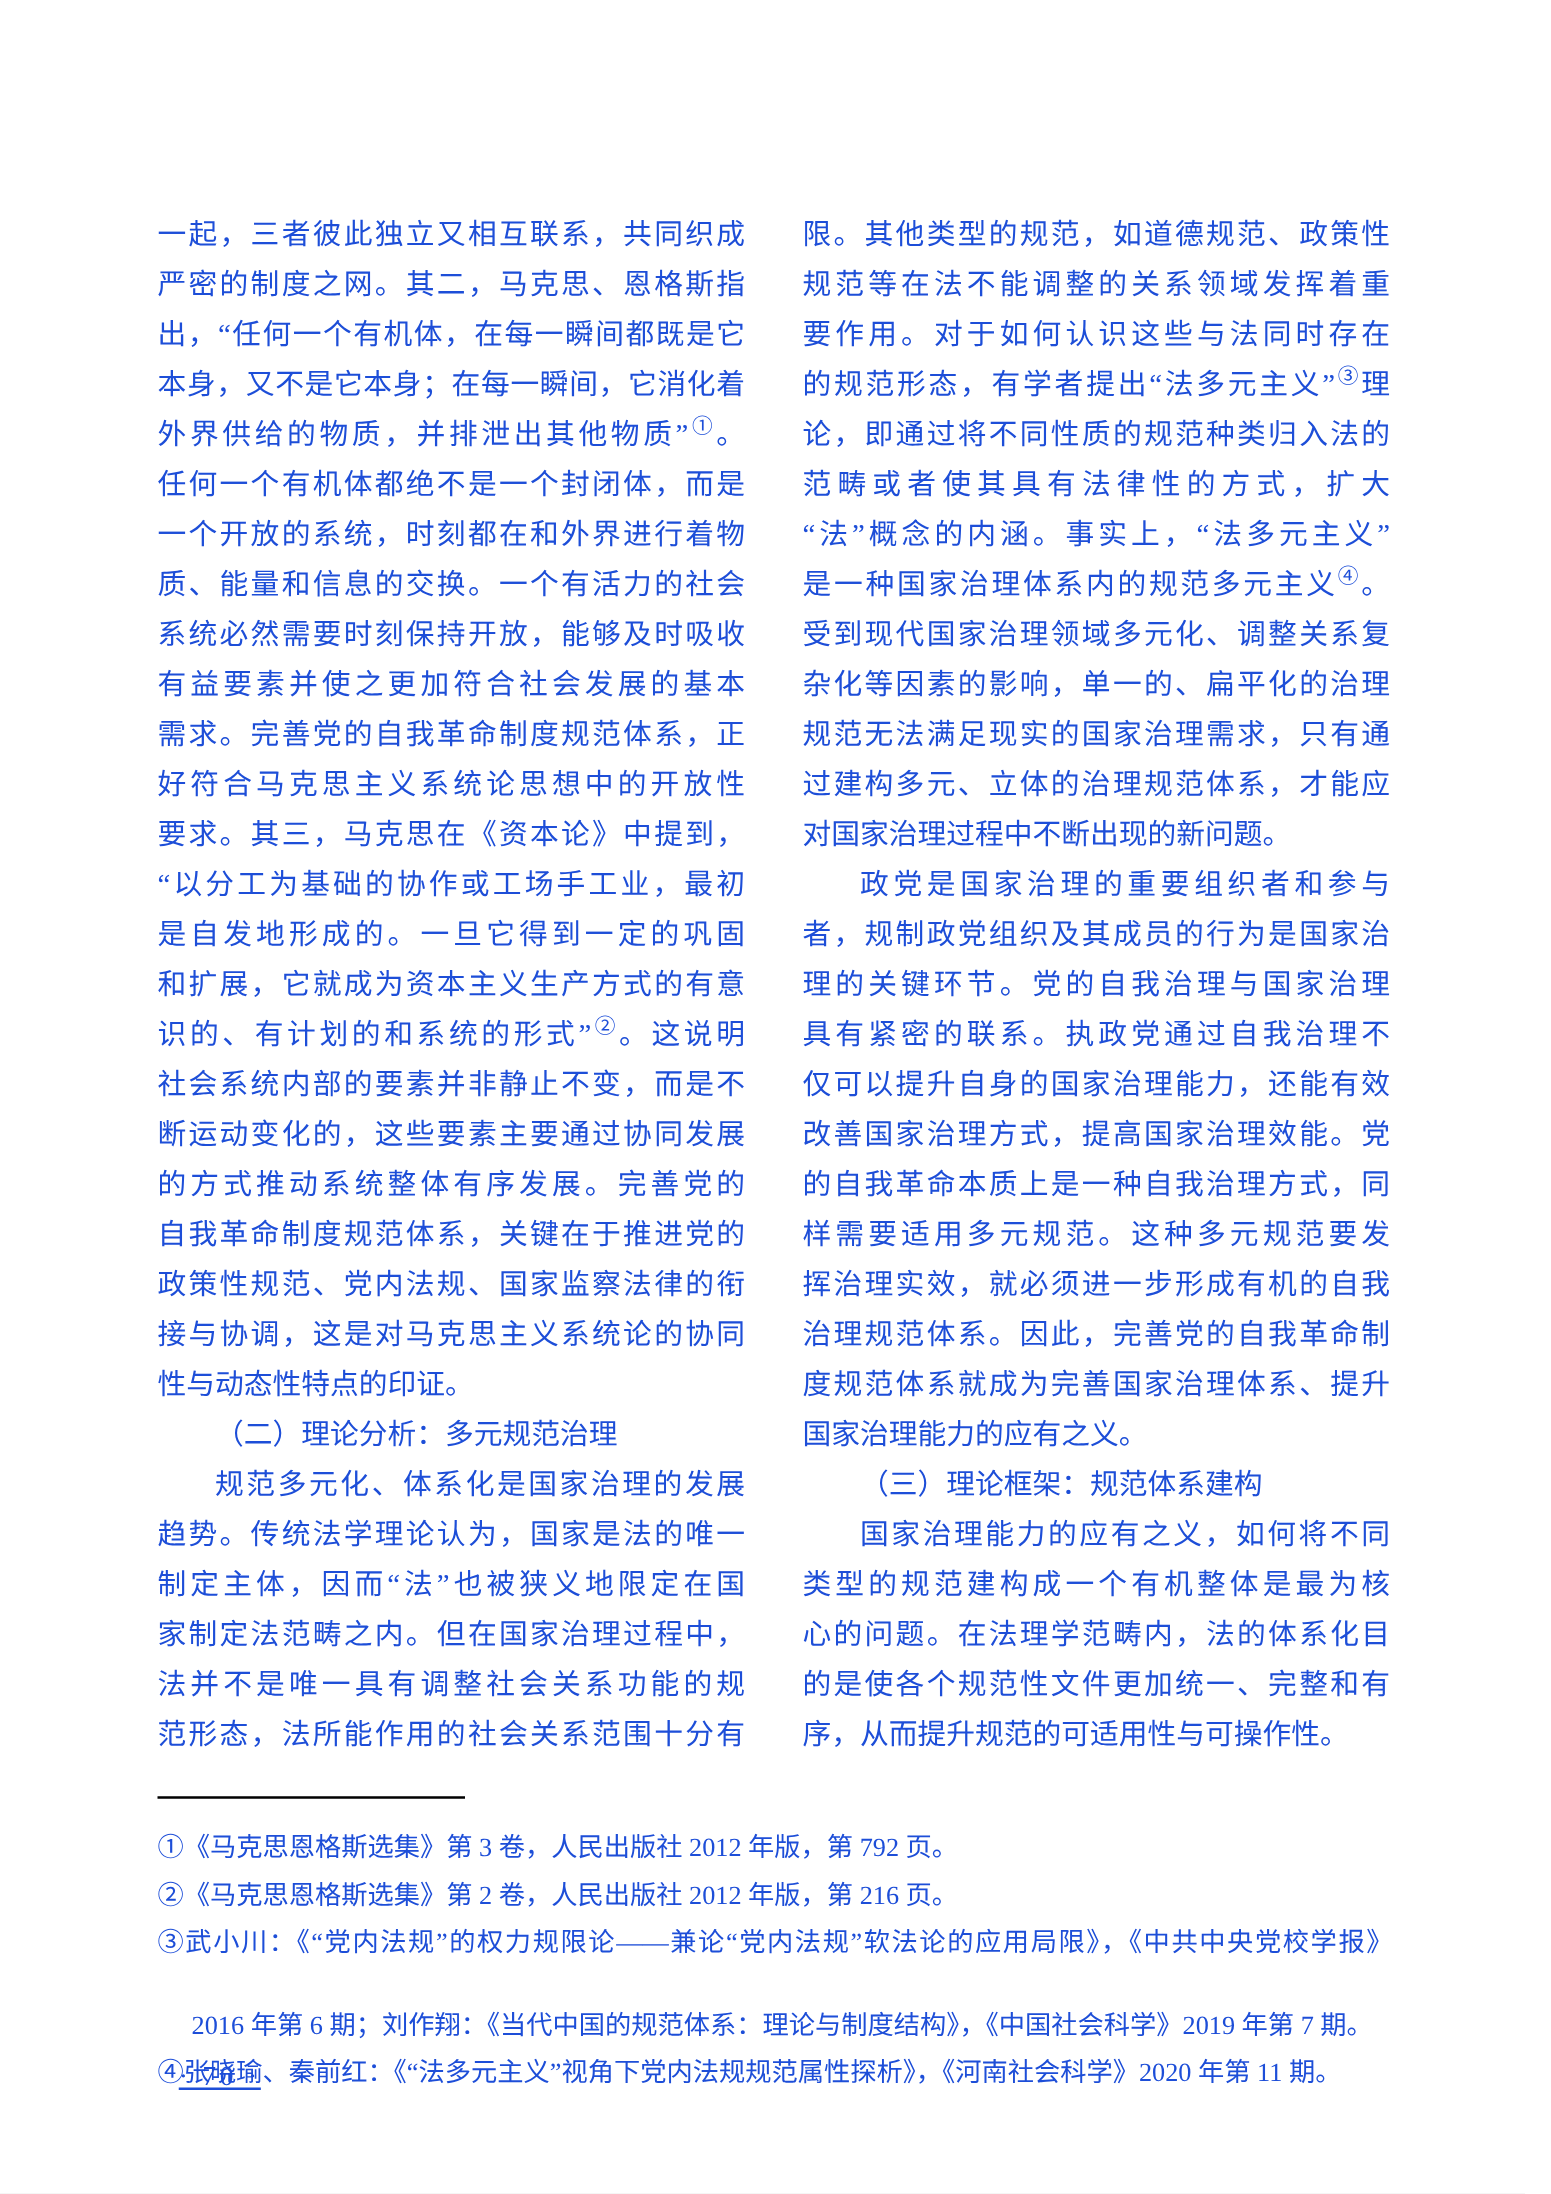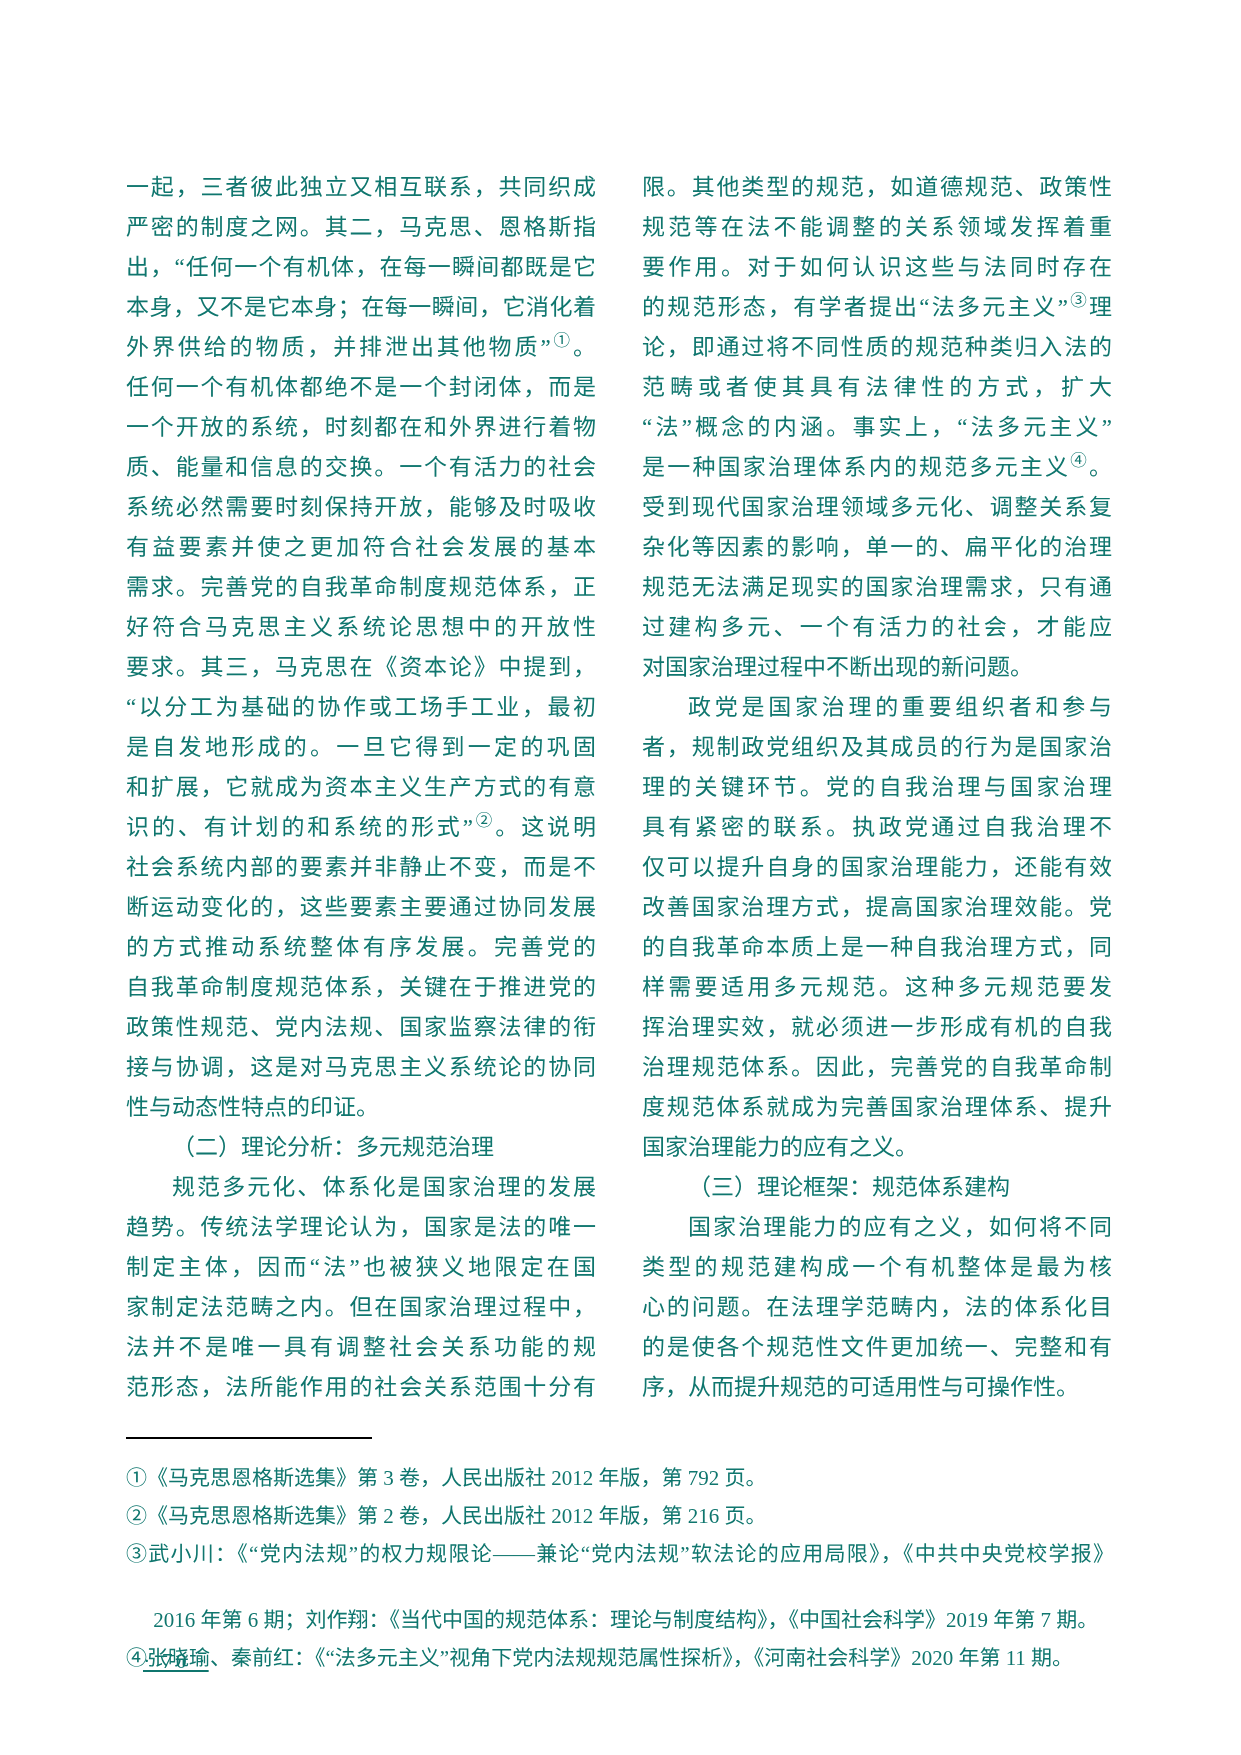--- a/index.html
+++ b/index.html
@@ -2,21 +2,21 @@
 <html lang="zh-CN"><head>
 <meta charset="utf-8">
 <style>
   html,body{margin:0;padding:0;background:#e8e8e8;}
   .page{
     position:relative;
     width:1241px;height:1755px;
     background:#ffffff;
     margin:0 auto;
     font-family:"Liberation Serif","DejaVu Serif",serif;
-    color:#0f766e;
+    color:#1d4ed8;
     overflow:hidden;
   }
   .col{position:absolute;top:168px;width:470px;}
   .col-left{left:126px;}
   .col-right{left:642px;}
   .line{
     height:40px;line-height:40px;font-size:23px;
     text-align:justify;text-align-last:justify;
     overflow:hidden;
   }
@@ -82,21 +82,21 @@
       <div class="line j">规范等在法不能调整的关系领域发挥着重</div>
       <div class="line j">要作用。对于如何认识这些与法同时存在</div>
       <div class="line j">的规范形态，有学者提出“法多元主义”<sup class="fn-ref">③</sup>理</div>
       <div class="line j">论，即通过将不同性质的规范种类归入法的</div>
       <div class="line j">范畴或者使其具有法律性的方式，扩大</div>
       <div class="line j">“法”概念的内涵。事实上，“法多元主义”</div>
       <div class="line j">是一种国家治理体系内的规范多元主义<sup class="fn-ref">④</sup>。</div>
       <div class="line j">受到现代国家治理领域多元化、调整关系复</div>
       <div class="line j">杂化等因素的影响，单一的、扁平化的治理</div>
       <div class="line j">规范无法满足现实的国家治理需求，只有通</div>
-      <div class="line j">过建构多元、一个有活力的社会，才能应</div>
+      <div class="line j">过建构多元、立体的治理规范体系，才能应</div>
       <div class="line e">对国家治理过程中不断出现的新问题。</div>
       <div class="line p">政党是国家治理的重要组织者和参与</div>
       <div class="line j">者，规制政党组织及其成员的行为是国家治</div>
       <div class="line j">理的关键环节。党的自我治理与国家治理</div>
       <div class="line j">具有紧密的联系。执政党通过自我治理不</div>
       <div class="line j">仅可以提升自身的国家治理能力，还能有效</div>
       <div class="line j">改善国家治理方式，提高国家治理效能。党</div>
       <div class="line j">的自我革命本质上是一种自我治理方式，同</div>
       <div class="line j">样需要适用多元规范。这种多元规范要发</div>
       <div class="line j">挥治理实效，就必须进一步形成有机的自我</div>

